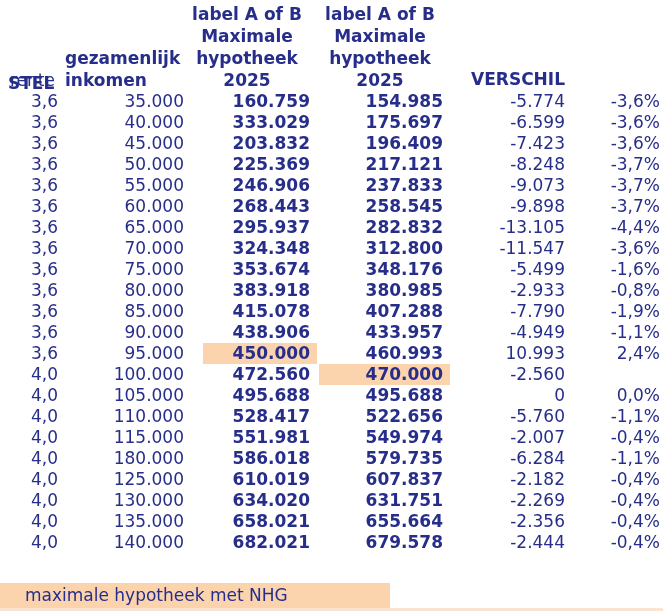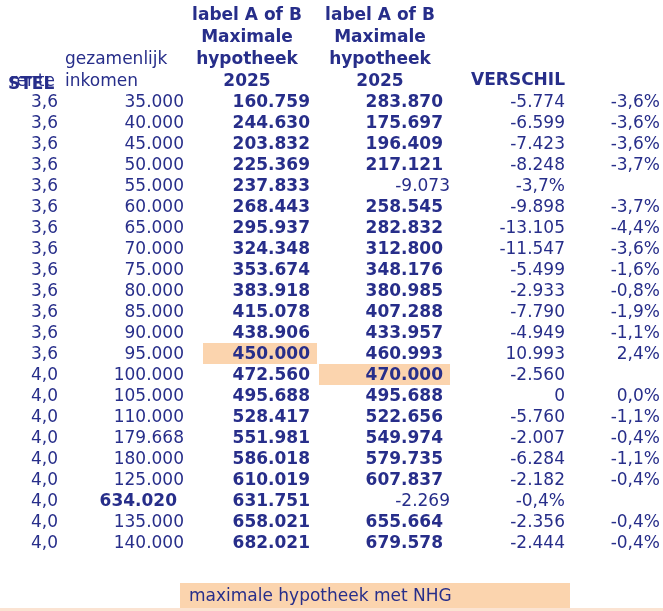--- a/index.html
+++ b/index.html
@@ -24,34 +24,33 @@
   }
   .hrow { height: 22px; line-height: 22px; }
   .row  { height: 21px; line-height: 21px; }
   .header { padding-top: 3px; }
   .hc { overflow: visible; }
   .hc.bold { font-weight: bold; }
   .hc.center { text-align: center; }
   .hc.right { text-align: right; margin-top: 43px; }
   .hc.left1 { text-align: left; padding-left: 8px; margin-top: 47px; }
   .hc.left1b { text-align: left; padding-left: 10px; }
-  .hc.left2 { text-align: left; padding-left: 7px; }
+  .hc.left2 { text-align: left; padding-left: 7px; font-weight: bold; }
   .hc.pad-r { padding-right: 7px; }
   .c { text-align: right; }
   .c3, .c4 { font-weight: bold; padding-right: 7px; }
   .hl { background: var(--highlight-color, #FBD4AE); }
   .hl-a { margin-left: 19px; }
   .hl-b { margin-left: 2px; }
   .nhg-banner {
     margin-top: 30px;
-    margin-left: 180px;
     width: 390px;
     height: 25px;
     line-height: 25px;
-    padding-left: 9px;
+    padding-left: 25px;
     box-sizing: border-box;
     background: var(--highlight-color, #FBD4AE);
     text-align: left;
   }
   .bottom-strip {
     position: absolute;
     left: 0;
     bottom: 0;
     width: 663px;
     height: 3px;
@@ -96,28 +95,28 @@
       <div class="hc"></div>
       <div class="hc"></div>
     </div>
   </div>
 
   <div id="tbody">
       <div class="row">
       <div class="c c1">3,6</div>
       <div class="c c2">35.000</div>
       <div class="c c3">160.759</div>
-      <div class="c c4">283.870</div>
+      <div class="c c4">154.985</div>
       <div class="c c5">-5.774</div>
       <div class="c c6">-3,6%</div>
     </div>
       <div class="row">
       <div class="c c1">3,6</div>
       <div class="c c2">40.000</div>
-      <div class="c c3">244.630</div>
+      <div class="c c3">333.029</div>
       <div class="c c4">175.697</div>
       <div class="c c5">-6.599</div>
       <div class="c c6">-3,6%</div>
     </div>
       <div class="row">
       <div class="c c1">3,6</div>
       <div class="c c2">45.000</div>
       <div class="c c3">203.832</div>
       <div class="c c4">196.409</div>
       <div class="c c5">-7.423</div>
@@ -127,20 +126,21 @@
       <div class="c c1">3,6</div>
       <div class="c c2">50.000</div>
       <div class="c c3">225.369</div>
       <div class="c c4">217.121</div>
       <div class="c c5">-8.248</div>
       <div class="c c6">-3,7%</div>
     </div>
       <div class="row">
       <div class="c c1">3,6</div>
       <div class="c c2">55.000</div>
+      <div class="c c3">246.906</div>
       <div class="c c4">237.833</div>
       <div class="c c5">-9.073</div>
       <div class="c c6">-3,7%</div>
     </div>
       <div class="row">
       <div class="c c1">3,6</div>
       <div class="c c2">60.000</div>
       <div class="c c3">268.443</div>
       <div class="c c4">258.545</div>
       <div class="c c5">-9.898</div>
@@ -220,21 +220,21 @@
       <div class="row">
       <div class="c c1">4,0</div>
       <div class="c c2">110.000</div>
       <div class="c c3">528.417</div>
       <div class="c c4">522.656</div>
       <div class="c c5">-5.760</div>
       <div class="c c6">-1,1%</div>
     </div>
       <div class="row">
       <div class="c c1">4,0</div>
-      <div class="c c2">179.668</div>
+      <div class="c c2">115.000</div>
       <div class="c c3">551.981</div>
       <div class="c c4">549.974</div>
       <div class="c c5">-2.007</div>
       <div class="c c6">-0,4%</div>
     </div>
       <div class="row">
       <div class="c c1">4,0</div>
       <div class="c c2">180.000</div>
       <div class="c c3">586.018</div>
       <div class="c c4">579.735</div>
@@ -244,20 +244,21 @@
       <div class="row">
       <div class="c c1">4,0</div>
       <div class="c c2">125.000</div>
       <div class="c c3">610.019</div>
       <div class="c c4">607.837</div>
       <div class="c c5">-2.182</div>
       <div class="c c6">-0,4%</div>
     </div>
       <div class="row">
       <div class="c c1">4,0</div>
+      <div class="c c2">130.000</div>
       <div class="c c3">634.020</div>
       <div class="c c4">631.751</div>
       <div class="c c5">-2.269</div>
       <div class="c c6">-0,4%</div>
     </div>
       <div class="row">
       <div class="c c1">4,0</div>
       <div class="c c2">135.000</div>
       <div class="c c3">658.021</div>
       <div class="c c4">655.664</div>

